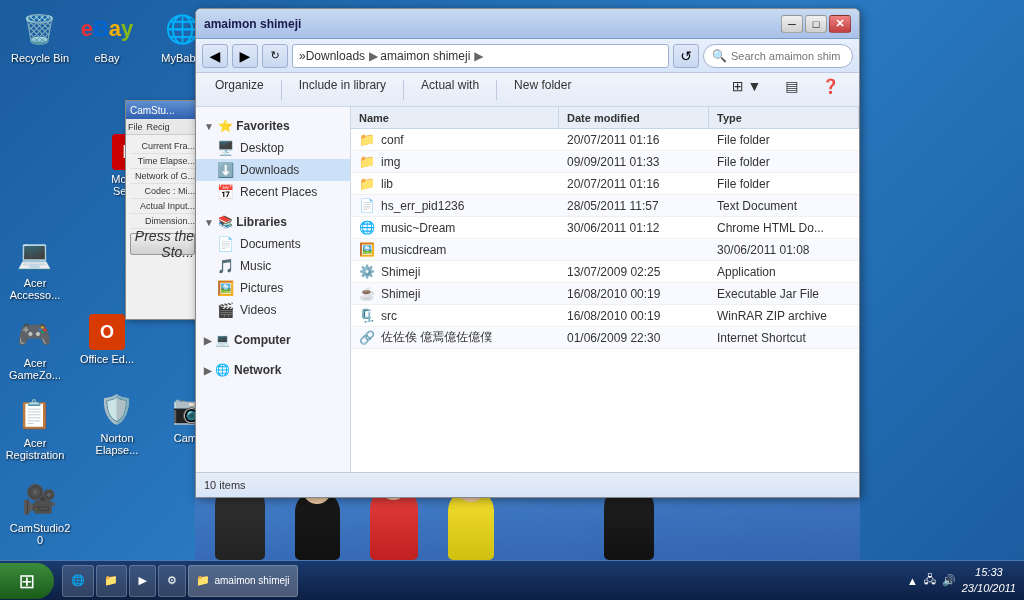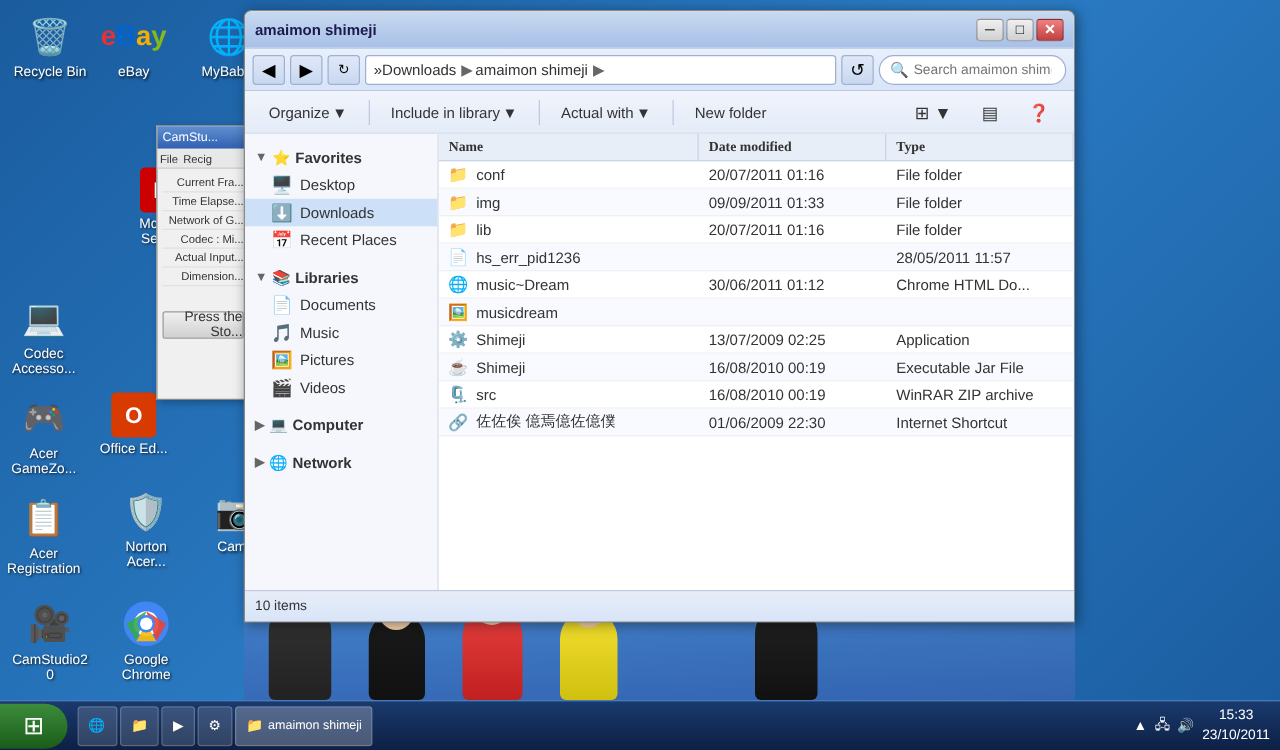--- a/index.html
+++ b/index.html
@@ -104,20 +104,21 @@
       display: flex;
       align-items: center;
       gap: 6px;
       padding: 0 8px;
       color: white;
       font-size: 11px;
     }
     .taskbar-clock {
       text-align: center;
       line-height: 1.4;
+      font-style: italic;
     }
 
     
     .explorer-window {
       position: absolute;
       top: 8px;
       left: 195px;
       width: 665px;
       height: 490px;
       background: white;
@@ -242,21 +243,22 @@
       height: 26px;
       padding: 0 10px;
       background: transparent;
       border: 1px solid transparent;
       border-radius: 3px;
       cursor: pointer;
       font-size: 12px;
       color: #333;
       display: flex;
       align-items: center;
-      gap: 2px;
+      gap: 12px;
+      flex-direction: column;
     }
     .toolbar-sep {
       width: 1px;
       height: 20px;
       background: #c0c8e0;
       margin: 0 4px;
     }
 
     
     .main-area {
@@ -316,21 +318,20 @@
       background: white;
     }
     .file-list-header {
       display: flex;
       background: #e8eef8;
       border-bottom: 1px solid #c8d4e8;
       height: 22px;
       align-items: center;
       position: sticky;
       top: 0;
-      font-family: Liberation Serif, serif;
     }
     .col-header {
       padding: 0 8px;
       font-size: 11px;
       color: #333;
       font-weight: bold;
       border-right: 1px solid #c8d4e8;
       height: 100%;
       display: flex;
       align-items: center;
@@ -446,26 +447,27 @@
       border-bottom: 1px solid #e0e0e0;
       white-space: nowrap;
       overflow: hidden;
     }
     .camstudio-btn {
       width: 100%;
       height: 22px;
       background: linear-gradient(180deg, #f0f0f0, #d0d0d0);
       border: 1px solid #999;
       border-radius: 2px;
-      font-size: 11px;
+      font-size: 14px;
       display: flex;
       align-items: center;
       justify-content: center;
       cursor: pointer;
-      margin-top: 20px;
+      margin-top: 4px;
+      font-style: italic;
     }
 
     
     .icon-acer-accessories { top: 230px; left: 0px; }
     .icon-acer-gamezone { top: 310px; left: 0px; }
     .icon-acer-registration { top: 390px; left: 0px; }
     .icon-norton { top: 385px; left: 82px; }
 
   </style>
 </head>
@@ -481,52 +483,38 @@
     <div class="icon-img" style="font-size:22px;font-weight:bold;color:#e53238;">e<span style="color:#0064d2">B</span><span style="color:#f5af02">a</span><span style="color:#86b817">y</span></div>
     <div class="icon-label">eBay</div>
   </div>
   <div class="desktop-icon" style="top:5px;left:148px;">
     <div class="icon-img">🌐</div>
     <div class="icon-label">MyBab...</div>
   </div>
 
   <div class="desktop-icon icon-acer-accessories">
     <div class="icon-img">💻</div>
-    <div class="icon-label">Codec Accesso...</div>
+    <div class="icon-label">Acer Accesso...</div>
   </div>
   <div class="desktop-icon icon-acer-gamezone">
     <div class="icon-img">🎮</div>
     <div class="icon-label">Acer GameZo...</div>
   </div>
   <div class="desktop-icon icon-acer-registration">
     <div class="icon-img">📋</div>
     <div class="icon-label">Acer Registration</div>
   </div>
   <div class="desktop-icon icon-norton">
     <div class="icon-img">🛡️</div>
-    <div class="icon-label">Norton Acer...</div>
+    <div class="icon-label">Norton Elapse...</div>
   </div>
 
   <div class="desktop-icon" style="bottom:50px;left:5px;">
     <div class="icon-img">🎥</div>
     <div class="icon-label">CamStudio20</div>
-  </div>
-  <div class="desktop-icon" style="bottom:50px;left:82px;">
-    <div class="icon-img">
-      <svg width="36" height="36" viewBox="0 0 36 36">
-        <circle cx="18" cy="18" r="18" fill="#4285F4"></circle>
-        <circle cx="18" cy="18" r="10" fill="white"></circle>
-        <path d="M18 8 L34 18 L26 32 Z" fill="#EA4335" opacity="0.9"></path>
-        <path d="M18 8 L2 18 L10 32 Z" fill="#34A853" opacity="0.9"></path>
-        <path d="M10 32 L26 32 L18 18 Z" fill="#FBBC04" opacity="0.9"></path>
-        <circle cx="18" cy="18" r="7" fill="#4285F4"></circle>
-        <circle cx="18" cy="18" r="5" fill="white"></circle>
-      </svg>
-    </div>
-    <div class="icon-label">Google Chrome</div>
   </div>
 
   <div class="desktop-icon" style="top:130px;left:95px;">
     <div class="icon-img" style="background:#c00;border-radius:4px;color:white;font-size:18px;font-weight:bold;width:36px;height:36px;display:flex;align-items:center;justify-content:center;">M</div>
     <div class="icon-label">McAfee Secu...</div>
   </div>
 
   <div class="desktop-icon" style="top:310px;left:72px;">
     <div class="icon-img" style="background:#d83b01;border-radius:4px;color:white;font-size:18px;font-weight:bold;width:36px;height:36px;display:flex;align-items:center;justify-content:center;">O</div>
     <div class="icon-label">Office Ed...</div>
@@ -710,34 +698,36 @@
     </div>
     <div class="file-cell col-date">20/07/2011 01:16</div>
     <div class="file-cell col-type">File folder</div>
   </div>
             <div class="file-row">
     <div class="file-cell col-name">
       <span class="file-icon">📄</span>
       <span>hs_err_pid1236</span>
     </div>
     <div class="file-cell col-date">28/05/2011 11:57</div>
+    <div class="file-cell col-type">Text Document</div>
   </div>
             <div class="file-row">
     <div class="file-cell col-name">
       <span class="file-icon">🌐</span>
       <span>music~Dream</span>
     </div>
     <div class="file-cell col-date">30/06/2011 01:12</div>
     <div class="file-cell col-type">Chrome HTML Do...</div>
   </div>
             <div class="file-row">
     <div class="file-cell col-name">
       <span class="file-icon">🖼️</span>
       <span>musicdream</span>
     </div>
+    <div class="file-cell col-date">30/06/2011 01:08</div>
   </div>
             <div class="file-row">
     <div class="file-cell col-name">
       <span class="file-icon">⚙️</span>
       <span>Shimeji</span>
     </div>
     <div class="file-cell col-date">13/07/2009 02:25</div>
     <div class="file-cell col-type">Application</div>
   </div>
             <div class="file-row">

